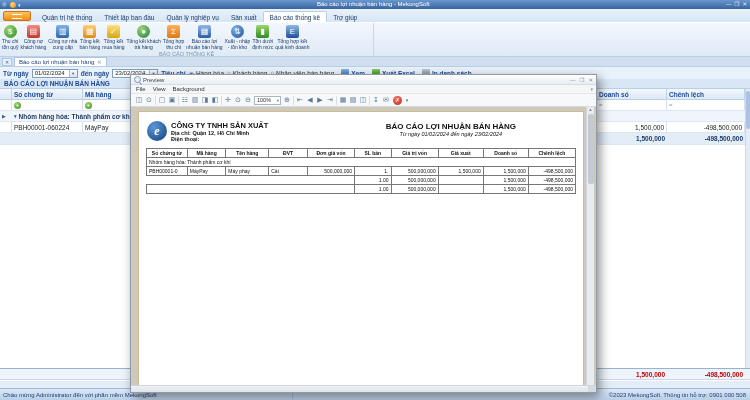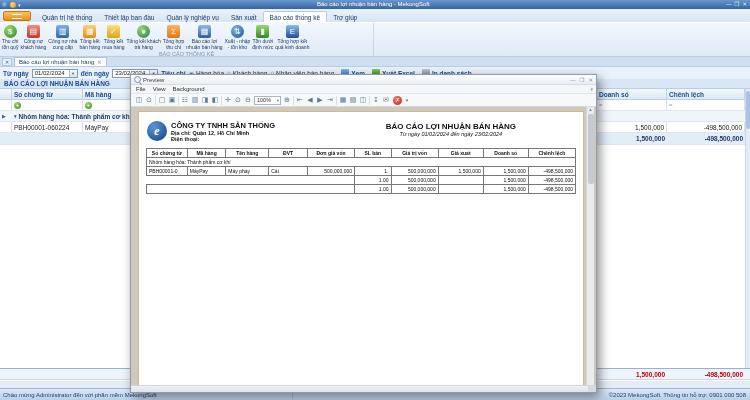--- a/index.html
+++ b/index.html
@@ -381,21 +381,21 @@
       <span class="ti">✉</span>
       <span class="ti close">✗</span>
       <span class="ti" style="font-size:5px;">▾</span>
     </div>
 
     <div class="pv-body">
       <div class="page">
         <div class="rp-head">
           <div class="rp-logo">e</div>
           <div class="rp-co">
-            <div class="rp-c1">CÔNG TY TNHH SẢN THỐNG</div>
+            <div class="rp-c1">CÔNG TY TNHH SẢN XUẤT</div>
             <div class="rp-c2">Địa chỉ: Quận 12, Hồ Chí Minh</div>
             <div class="rp-c3">Điện thoại:</div>
           </div>
           <div class="rp-tblock">
             <div class="rp-t1">BÁO CÁO LỢI NHUẬN BÁN HÀNG</div>
             <div class="rp-t2">Từ ngày 01/02/2024 đến ngày 23/02/2024</div>
           </div>
         </div>
         <table class="rp">
           <colgroup>

